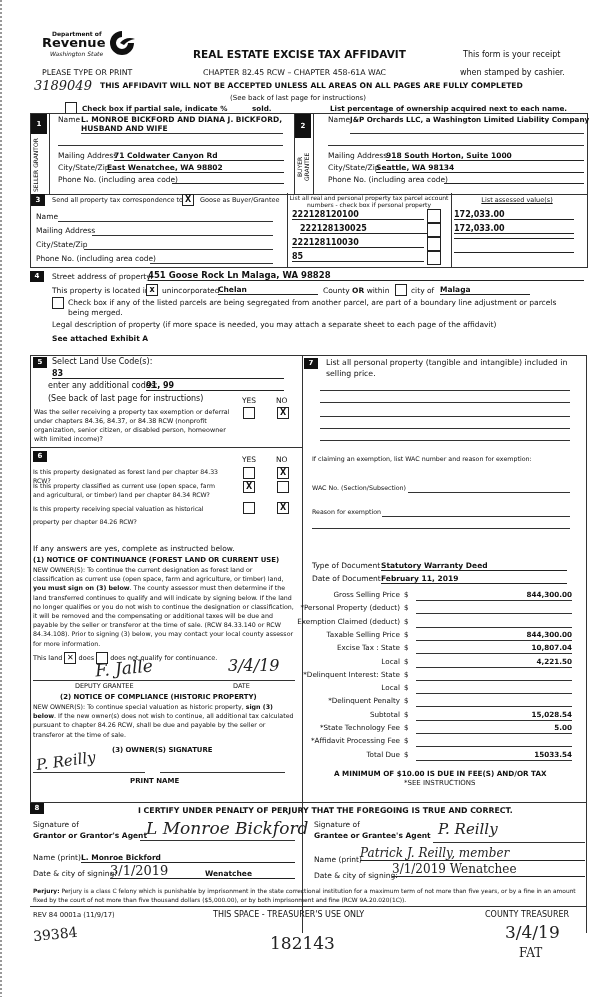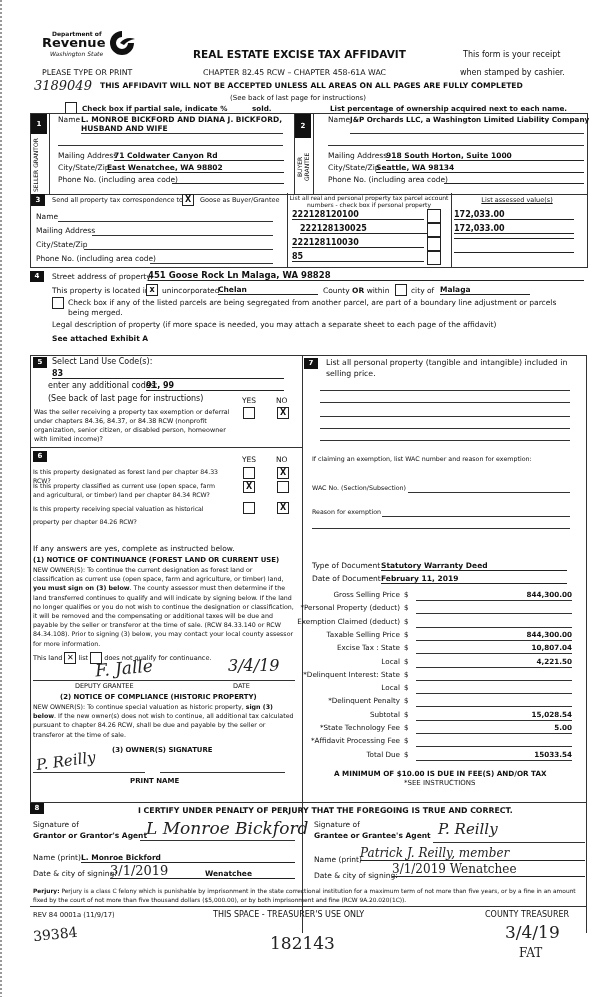--- a/index.html
+++ b/index.html
@@ -167,21 +167,21 @@
   </div>
 
 <div class="abs" style="left:33px;top:544px;text-align:right;">If any answers are yes, complete as instructed below.</div>
 <div class="abs b" style="left:33px;top:556px;font-size:6.9px;">(1) NOTICE OF CONTINUANCE (FOREST LAND OR CURRENT USE)</div>
 <div class="abs" style="left:33px;top:565px;width:262px;font-size:6.3px;line-height:9.2px;">
   <span>NEW OWNER(S): To continue the current designation as forest land or classification as current use (open space, farm and agriculture, or timber) land, </span><b>you must sign on (3) below</b><span>. The county assessor must then determine if the land transferred continues to qualify and will indicate by signing below. If the land no longer qualifies or you do not wish to continue the designation or classification, it will be removed and the compensating or additional taxes will be due and payable by the seller or transferor at the time of sale. (RCW 84.33.140 or RCW 84.34.108). Prior to signing (3) below, you may contact your local county assessor for more information.</span>
 </div>
 <div class="abs" style="left:33px;top:652px;font-size:6.5px;">
   <span>This land</span>
   <span class="box">✕</span>
-  <span>list</span>
+  <span>does</span>
   <span class="box"></span>
   <span>does not</span>
   <span>qualify for continuance.</span>
 </div>
 <div class="abs hand" style="left:95px;top:658px;font-size:17px;transform:rotate(-5deg);">F. Jalle</div>
 <div class="abs hand" style="left:228px;top:656px;font-size:16px;">3/4/19</div>
 <div class="line" style="left:33px;top:680px;width:262px;"></div>
 <div class="abs" style="left:75px;top:682px;font-size:6.5px;">DEPUTY GRANTEE</div>
 <div class="abs" style="left:233px;top:682px;font-size:6.5px;">DATE</div>
 <div class="abs b" style="left:60px;top:693px;font-size:6.9px;">(2) NOTICE OF COMPLIANCE (HISTORIC PROPERTY)</div>

